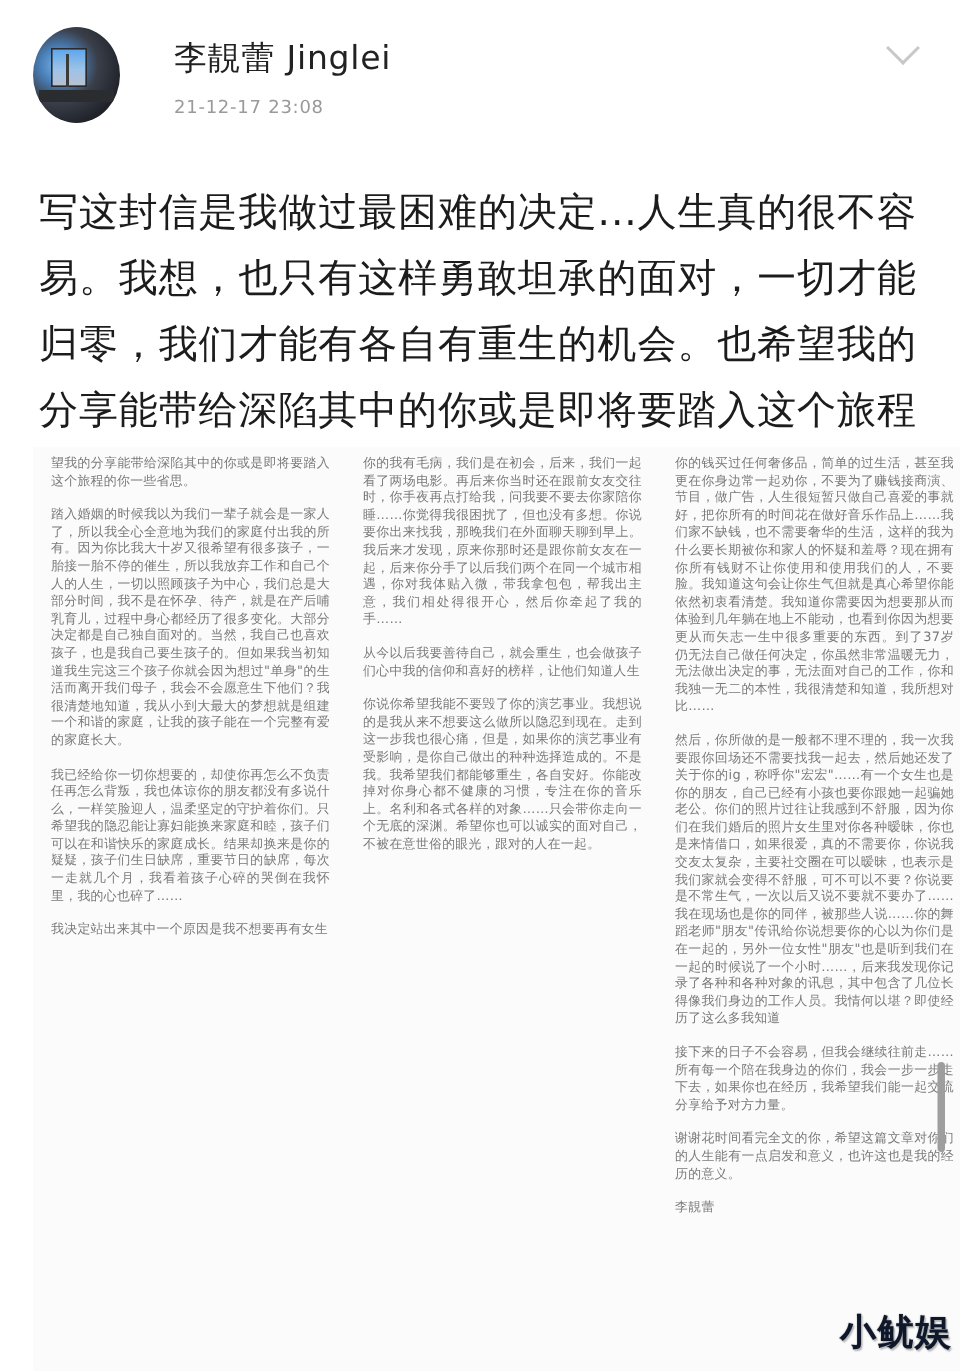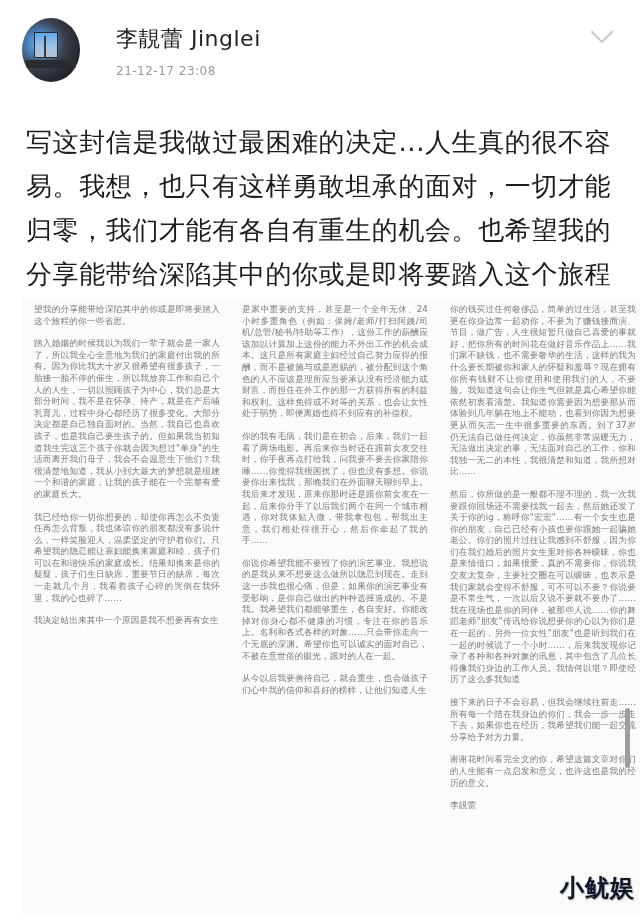--- a/index.html
+++ b/index.html
@@ -73,24 +73,23 @@
 <div class="post-body">写这封信是我做过最困难的决定...人生真的很不容易。我想，也只有这样勇敢坦承的面对，一切才能归零，我们才能有各自有重生的机会。也希望我的分享能带给深陷其中的你或是即将要踏入这个旅程的你一些省思。</div>
 
 <div class="letter-image">
   <div class="letter-col col-1">
     <p>望我的分享能带给深陷其中的你或是即将要踏入这个旅程的你一些省思。</p>
     <p>踏入婚姻的时候我以为我们一辈子就会是一家人了，所以我全心全意地为我们的家庭付出我的所有。因为你比我大十岁又很希望有很多孩子，一胎接一胎不停的催生，所以我放弃工作和自己个人的人生，一切以照顾孩子为中心，我们总是大部分时间，我不是在怀孕、待产，就是在产后哺乳育儿，过程中身心都经历了很多变化。大部分决定都是自己独自面对的。当然，我自己也喜欢孩子，也是我自己要生孩子的。但如果我当初知道我生完这三个孩子你就会因为想过"单身"的生活而离开我们母子，我会不会愿意生下他们？我很清楚地知道，我从小到大最大的梦想就是组建一个和谐的家庭，让我的孩子能在一个完整有爱的家庭长大。</p>
     <p>我已经给你一切你想要的，却使你再怎么不负责任再怎么背叛，我也体谅你的朋友都没有多说什么，一样笑脸迎人，温柔坚定的守护着你们。只希望我的隐忍能让寡妇能换来家庭和睦，孩子们可以在和谐快乐的家庭成长。结果却换来是你的疑疑，孩子们生日缺席，重要节日的缺席，每次一走就几个月，我看着孩子心碎的哭倒在我怀里，我的心也碎了……</p>
     <p>我决定站出来其中一个原因是我不想要再有女生</p>
   </div>
   <div class="letter-col col-2">
-    <p>是家中重要的支持，甚至是一个全年无休、24小时多重角色（例如：保姆/老师/打扫阿姨/司机/总管/秘书/特助等工作），这份工作的薪酬应该加以计算加上这份的能力不外出工作的机会成本。这只是所有家庭主妇经过自己努力应得的报酬，而不是被施与或是恩赐的，被分配到这个角色的人不应该是理所应当要承认没有经济能力或财富，而担任在外工作的那一方获得所有的利益和权利。这样免得或不对等的关系，也会让女性处于弱势，即便离婚也得不到应有的补偿权。</p>
     <p>你的我有毛病，我们是在初会，后来，我们一起看了两场电影。再后来你当时还在跟前女友交往时，你手夜再点打给我，问我要不要去你家陪你睡……你觉得我很困扰了，但也没有多想。你说要你出来找我，那晚我们在外面聊天聊到早上。我后来才发现，原来你那时还是跟你前女友在一起，后来你分手了以后我们两个在同一个城市相遇，你对我体贴入微，带我拿包包，帮我出主意，我们相处得很开心，然后你牵起了我的手……</p>
+    <p>从今以后我要善待自己，就会重生，也会做孩子们心中我的信仰和喜好的榜样，让他们知道人生</p>
     <p>你说你希望我能不要毁了你的演艺事业。我想说的是我从来不想要这么做所以隐忍到现在。走到这一步我也很心痛，但是，如果你的演艺事业有受影响，是你自己做出的种种选择造成的。不是我。我希望我们都能够重生，各自安好。你能改掉对你身心都不健康的习惯，专注在你的音乐上。名利和各式各样的对象……只会带你走向一个无底的深渊。希望你也可以诚实的面对自己，不被在意世俗的眼光，跟对的人在一起。</p>
-    <p>从今以后我要善待自己，就会重生，也会做孩子们心中我的信仰和喜好的榜样，让他们知道人生</p>
   </div>
   <div class="letter-col col-3">
     <p>你的钱买过任何奢侈品，简单的过生活，甚至我更在你身边常一起劝你，不要为了赚钱接商演、节目，做广告，人生很短暂只做自己喜爱的事就好，把你所有的时间花在做好音乐作品上……我们家不缺钱，也不需要奢华的生活，这样的我为什么要长期被你和家人的怀疑和羞辱？现在拥有你所有钱财不让你使用和使用我们的人，不要脸。我知道这句会让你生气但就是真心希望你能依然初衷看清楚。我知道你需要因为想要那从而体验到几年躺在地上不能动，也看到你因为想要更从而矢志一生中很多重要的东西。到了37岁仍无法自己做任何决定，你虽然非常温暖无力，无法做出决定的事，无法面对自己的工作，你和我独一无二的本性，我很清楚和知道，我所想对比……</p>
     <p>然后，你所做的是一般都不理不理的，我一次我要跟你回场还不需要找我一起去，然后她还发了关于你的ig，称呼你"宏宏"……有一个女生也是你的朋友，自己已经有小孩也要你跟她一起骗她老公。你们的照片过往让我感到不舒服，因为你们在我们婚后的照片女生里对你各种暧昧，你也是来情借口，如果很爱，真的不需要你，你说我交友太复杂，主要社交圈在可以暧昧，也表示是我们家就会变得不舒服，可不可以不要？你说要是不常生气，一次以后又说不要就不要办了……我在现场也是你的同伴，被那些人说……你的舞蹈老师"朋友"传讯给你说想要你的心以为你们是在一起的，另外一位女性"朋友"也是听到我们在一起的时候说了一个小时……，后来我发现你记录了各种和各种对象的讯息，其中包含了几位长得像我们身边的工作人员。我情何以堪？即使经历了这么多我知道</p>
     <p>接下来的日子不会容易，但我会继续往前走……所有每一个陪在我身边的你们，我会一步一步走下去，如果你也在经历，我希望我们能一起交流分享给予对方力量。</p>
     <p>谢谢花时间看完全文的你，希望这篇文章对你们的人生能有一点启发和意义，也许这也是我的经历的意义。</p>
     <p>李靚蕾</p>
   </div>
   <div class="scrollbar"></div>
 </div>

